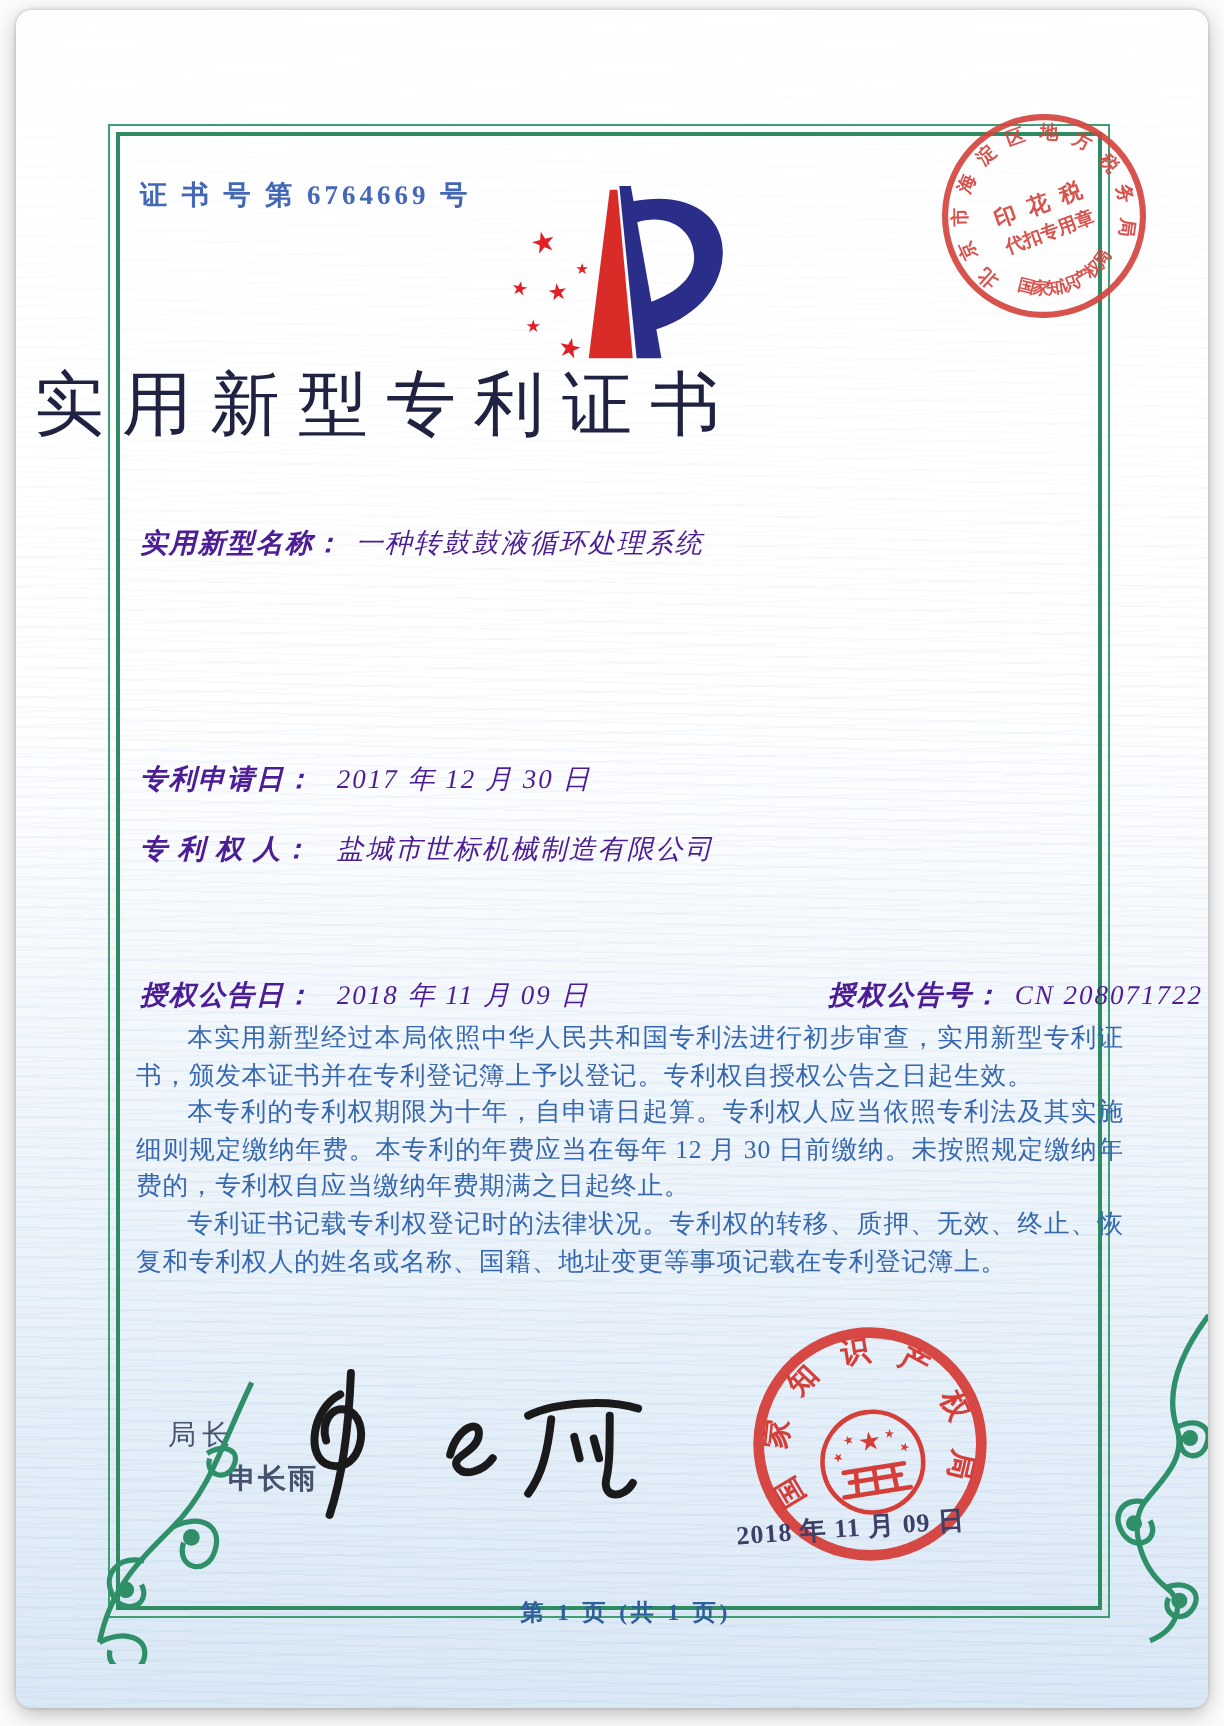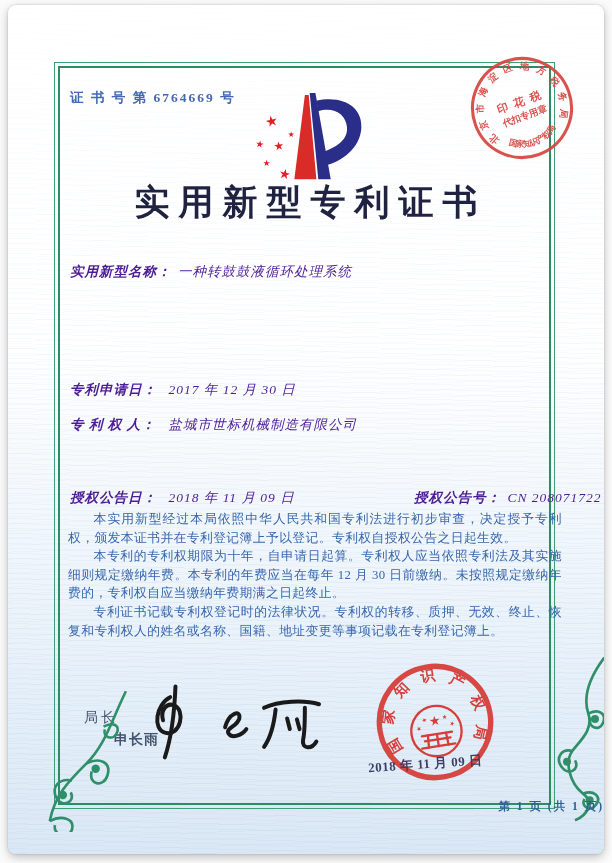--- a/index.html
+++ b/index.html
@@ -9,38 +9,38 @@
   
   .waves{position:absolute;inset:0;border-radius:8px;
      background:
        repeating-linear-gradient(1.5deg, rgba(130,170,215,.10) 0 1px, rgba(255,255,255,0) 1px 5px),
        repeating-linear-gradient(-2deg, rgba(120,165,210,.08) 0 1px, rgba(255,255,255,0) 1px 7px);}
   .waves-tint{position:absolute;inset:0;border-radius:8px;
      background:linear-gradient(to bottom, rgba(255,255,255,.9) 0%, rgba(255,255,255,.45) 40%, rgba(188,214,238,.35) 78%, rgba(173,204,233,.45) 100%);}
   .border-outer{position:absolute;left:46px;top:57px;right:49px;bottom:45px;border:1px solid #3f9e72;}
   .border-inner{position:absolute;inset:3px;border:2.5px solid #2e8b62;}
   .certno{position:absolute;left:62px;top:84px;font-size:13.5px;color:#4568b6;letter-spacing:2px;font-weight:bold;}
-  .title{position:absolute;left:0;right:0;top:174px;text-align:center;font-size:35px;font-weight:bold;
+  .title{position:absolute;left:0;right:0;top:174px;font-size:35px;font-weight:normal;
          color:#1f2240;letter-spacing:9px;text-indent:9px;}
   .row{position:absolute;left:62px;font-size:13.5px;color:#4c1d95;letter-spacing:1px;white-space:nowrap;font-style:italic;}
   .lbl{display:inline-block;min-width:92px;font-weight:bold;}
   .val{margin-left:2px;}
   .addr-lines{display:inline-block;vertical-align:top;white-space:normal;}
   .grant-right{position:absolute;left:344px;top:0;}
   .body-text{position:absolute;left:60px;top:505px;width:494px;font-size:12.8px;line-height:18.6px;
              color:#3767ae;text-align:justify;}
   .body-text p{margin:0;text-indent:2em;letter-spacing:.4px;}
   .sign-role{position:absolute;left:76px;top:704px;font-size:14px;font-weight:normal;color:#44546e;letter-spacing:3px;}
   .sign-name{position:absolute;left:76px;top:726px;font-size:14px;font-weight:bold;color:#44546e;letter-spacing:1px;margin-left:30px;}
   .signature{position:absolute;left:132px;top:676px;}
   .stamp-top{position:absolute;left:461px;top:50px;transform:rotate(-20deg);opacity:.92;}
   .seal-bottom{position:absolute;left:366px;top:656px;transform:rotate(-9deg);opacity:.93;}
   .seal-date{position:absolute;left:360px;top:748px;width:178px;font-size:13px;font-weight:bold;
              color:#3d3f66;letter-spacing:.5px;transform:rotate(-4deg);}
-  .footer{position:absolute;left:0;right:0;top:794px;text-align:right;font-size:11.5px;font-weight:bold;
+  .footer{position:absolute;left:0;right:0;top:794px;text-align:center;font-size:11.5px;font-weight:bold;
           color:#2f5f9a;letter-spacing:2px;padding-left:14px;}
   .logo{position:absolute;left:243px;top:88px;}
   .flourish-left{position:absolute;left:26px;top:682px;}
   .flourish-right{position:absolute;left:543px;top:650px;}
 </style>
 </head>
 <body>
 
 <div class="stage">
   <div class="card">
@@ -112,21 +112,21 @@
     <div class="row" style="top:484px">
       <span class="lbl">授权公告日：</span>
       <span class="val">2018 年 11 月 09 日</span>
       <span class="grant-right">
         <span class="lbl" style="min-width:0">授权公告号：</span>
         <span class="val">CN 208071722 U</span>
       </span>
     </div>
 
     <div class="body-text">
-      <p>本实用新型经过本局依照中华人民共和国专利法进行初步审查，决定授予专利权，颁发本证书并在专利登记簿上予以登记。专利权自授权公告之日起生效。</p>
+      <p>本实用新型经过本局依照中华人民共和国专利法进行初步审查，实用新型专利证书，颁发本证书并在专利登记簿上予以登记。专利权自授权公告之日起生效。</p>
       <p>本专利的专利权期限为十年，自申请日起算。专利权人应当依照专利法及其实施细则规定缴纳年费。本专利的年费应当在每年 12 月 30 日前缴纳。未按照规定缴纳年费的，专利权自应当缴纳年费期满之日起终止。</p>
       <p>专利证书记载专利权登记时的法律状况。专利权的转移、质押、无效、终止、恢复和专利权人的姓名或名称、国籍、地址变更等事项记载在专利登记簿上。</p>
     </div>
 
     <div class="sign-role">局长</div>
     <div class="sign-name">申长雨</div>
 
     <svg class="signature" width="195" height="82" viewBox="0 0 220 92">
       <g fill="none" stroke="#1a1a1a" stroke-width="4.5" stroke-linecap="round">
         <path d="M34,18 C18,26 14,54 28,58 C46,63 52,32 38,27 C29,24 23,34 26,44"></path>

